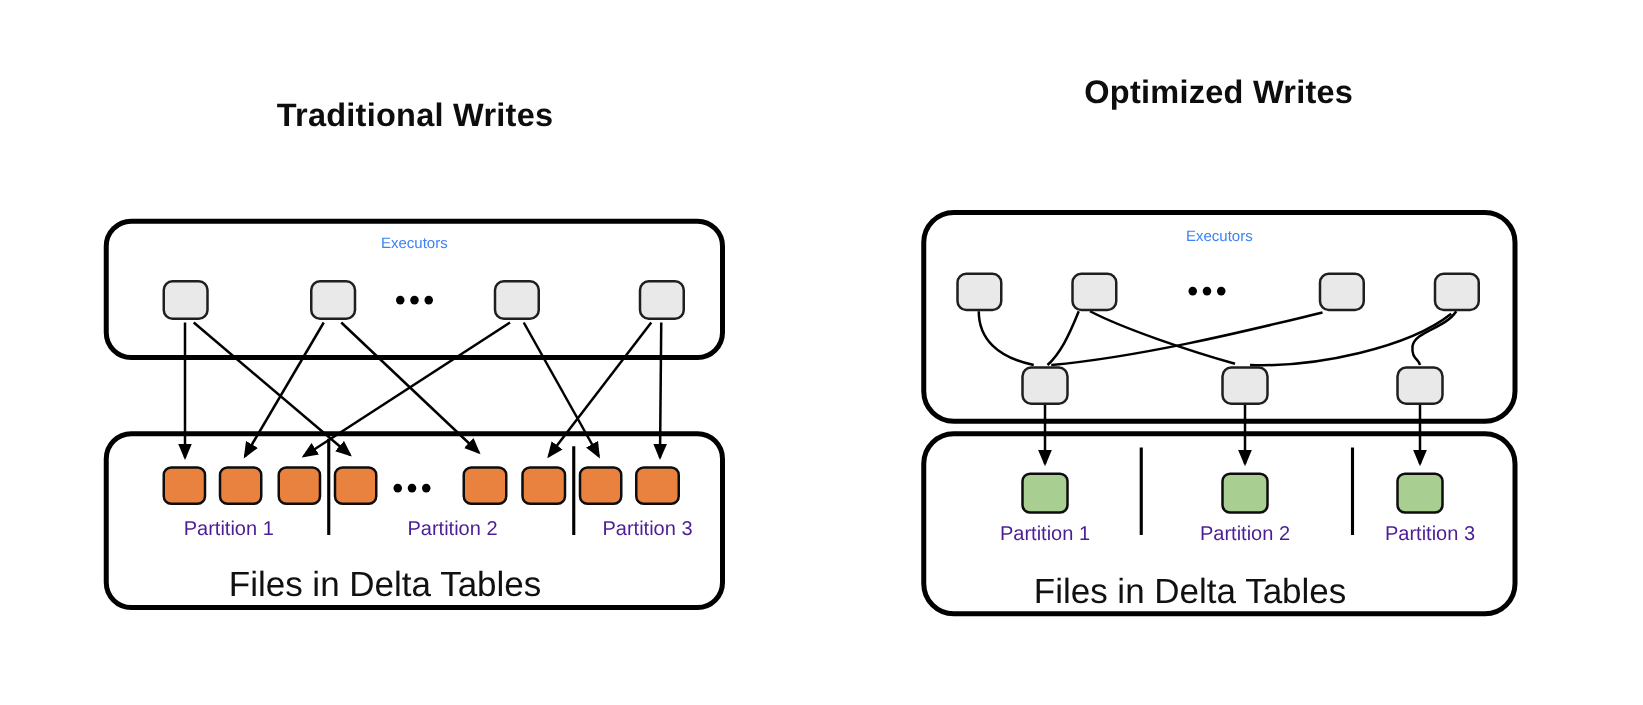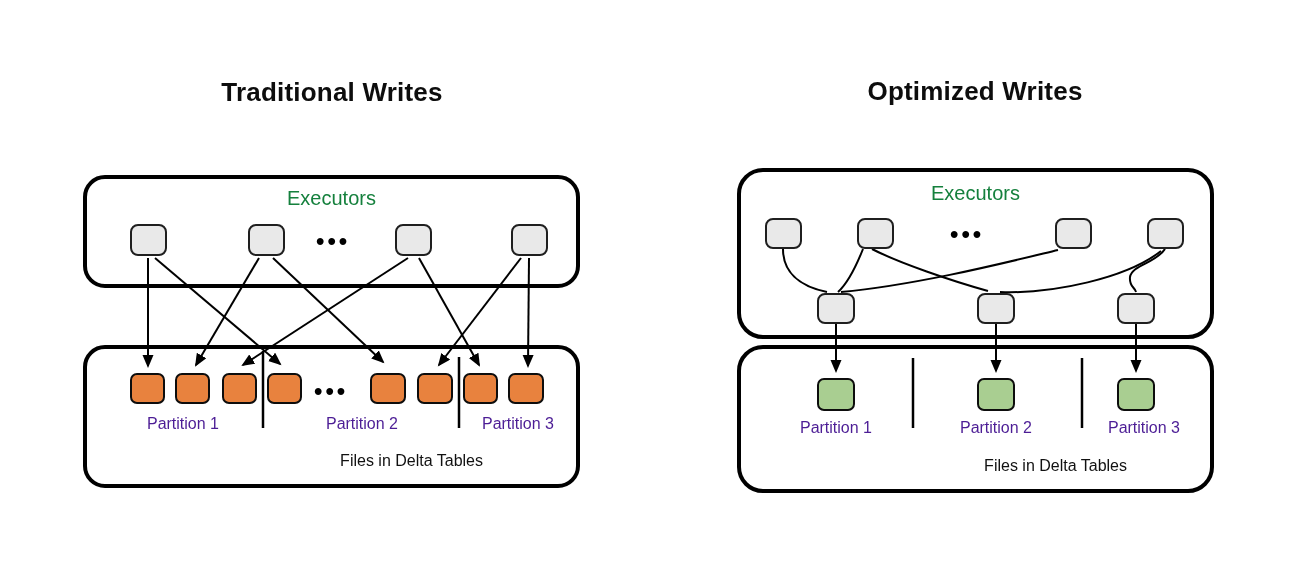--- a/index.html
+++ b/index.html
@@ -9,24 +9,24 @@
   }
   .title{
     position:absolute;width:420px;text-align:center;
     font-size:26px;font-weight:700;letter-spacing:.2px;color:#0d0d0d;
   }
   .bigbox{
     position:absolute;border:4px solid #000;border-radius:22px;background:#fff;
     box-sizing:border-box;z-index:1;
   }
   .boxlabel{
-    position:absolute;width:100%;text-align:center;font-size:20px;color:#15803d;z-index:4;
+    position:absolute;width:100%;text-align:center;font-size:12px;color:#3b82f6;z-index:4;
   }
   .caption{
-    position:absolute;text-align:right;font-size:16px;color:#111;z-index:4;width:300px;
+    position:absolute;text-align:left;font-size:28px;color:#111;z-index:4;width:300px;
   }
   .plabel{
     position:absolute;text-align:center;font-size:16px;color:#4c1d95;z-index:4;width:120px;
   }
   .sq{
     position:absolute;box-sizing:border-box;background:#E9E9E9;
     border:2px solid #1f1f1f;border-radius:8px;z-index:3;
   }
   .file{
     position:absolute;box-sizing:border-box;border:2px solid #0d0d0d;border-radius:7px;z-index:3;
@@ -38,21 +38,21 @@
     color:#000;line-height:1;
   }
   svg.overlay{position:absolute;left:0;top:0;z-index:2;}
 </style>
 </head>
 <body>
 
 <div class="canvas">
 
   <div class="title" style="left:122px;top:77px;">Traditional Writes</div>
-  <div class="title" style="left:765px;top:76px;">Optimized Writes</div>
+  <div class="title" style="left:765px;top:58px;">Optimized Writes</div>
 
   <div class="bigbox" style="left:83px;top:175px;width:497px;height:113px;">
     <div class="boxlabel" style="top:8px;">Executors</div>
   </div>
   <div class="sq" style="left:130px;top:224px;width:37px;height:32px;"></div>
   <div class="sq" style="left:248px;top:224px;width:37px;height:32px;"></div>
   <div class="sq" style="left:395px;top:224px;width:37px;height:32px;"></div>
   <div class="sq" style="left:511px;top:224px;width:37px;height:32px;"></div>
   <div class="dots" style="left:316px;top:229px;">•••</div>
 

